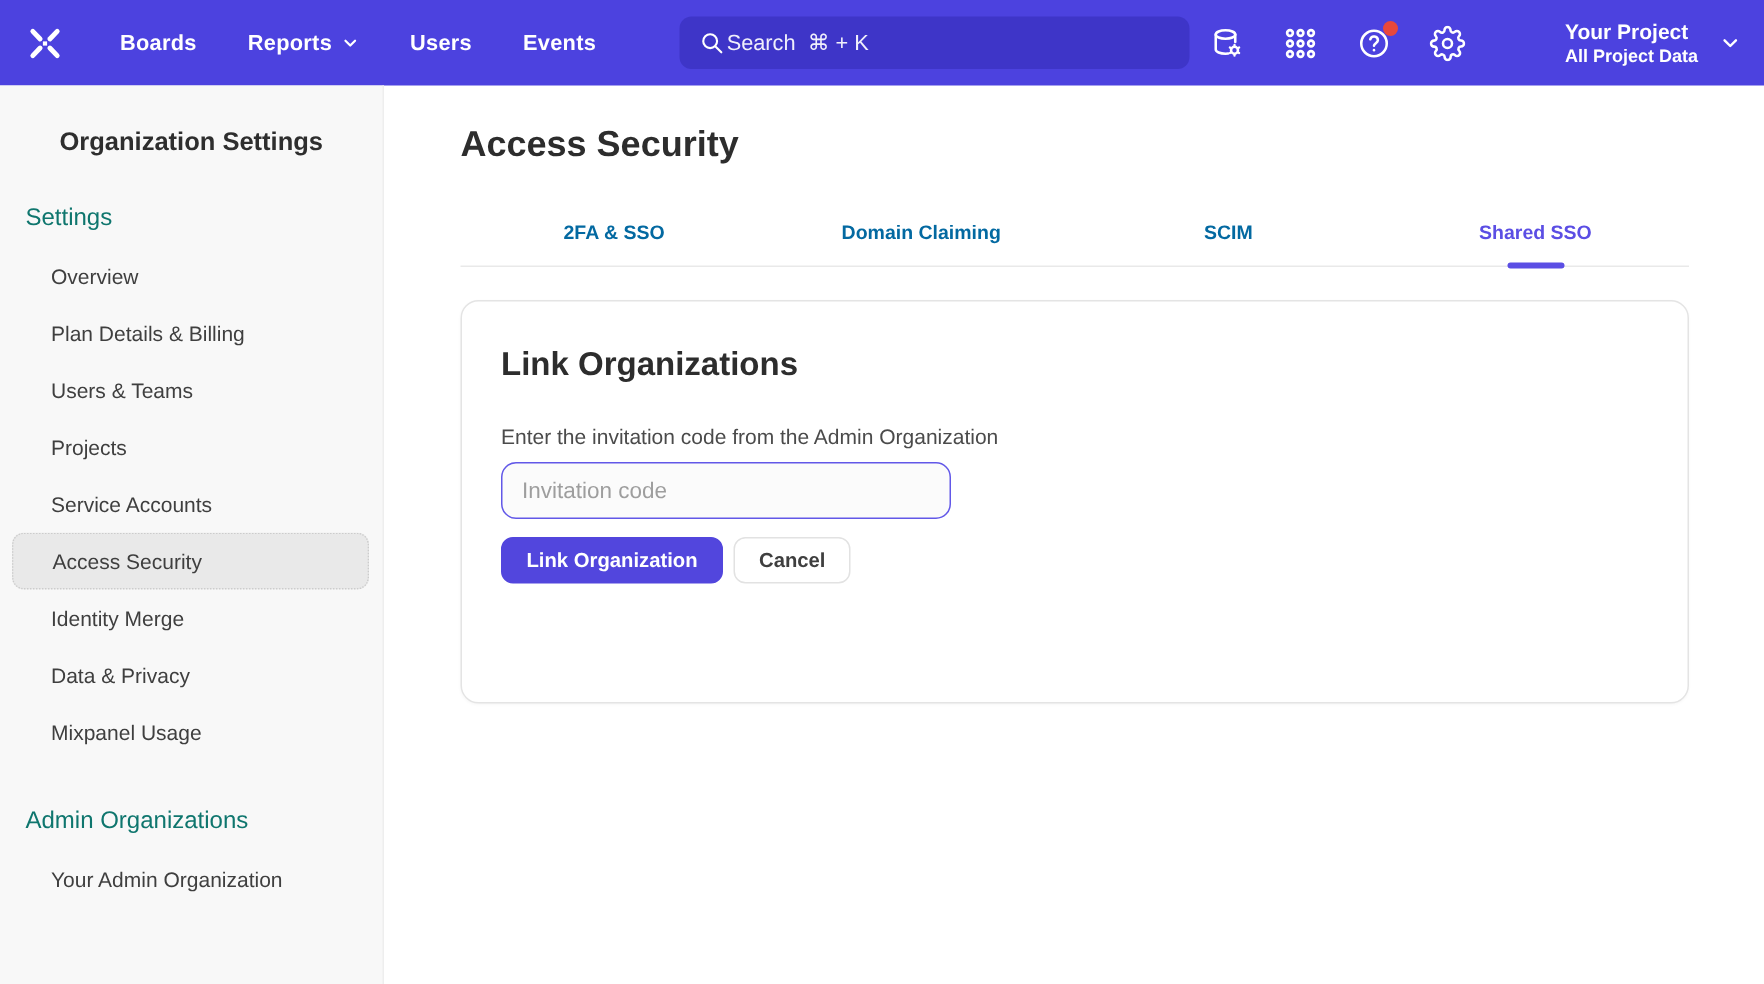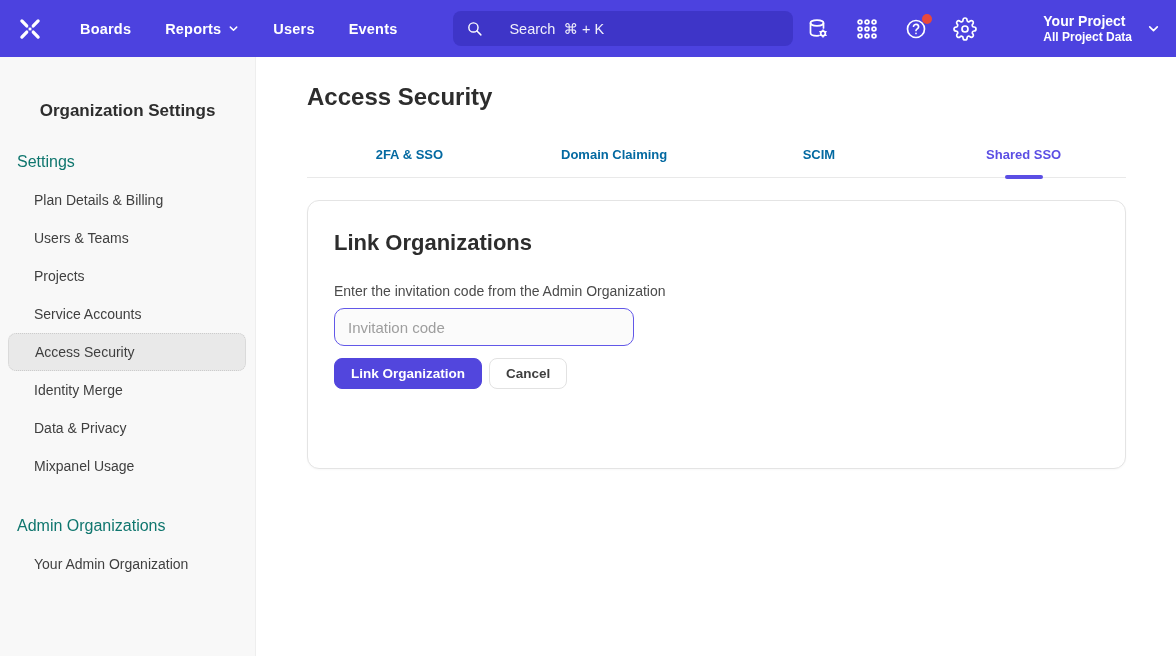--- a/index.html
+++ b/index.html
@@ -33,21 +33,21 @@
   }
   .search {
     margin-left: 56px;
     width: 340px;
     height: 35px;
     background: #3e35c8;
     border-radius: 8px;
     display: flex;
     align-items: center;
     padding: 0 13px;
-    gap: 26px;
+    gap: 1px;
   }
   .search input {
     background: transparent;
     border: none;
     outline: none;
     color: #ffffff;
     font-family: "Liberation Sans", sans-serif;
     font-size: 14.5px;
     width: 100%;
   }
@@ -80,21 +80,21 @@
     height: 100%;
   }
   .main { flex: 1; padding: 26px 50px 0 51px; }
 
   
   .org-title {
     text-align: center;
     font-size: 17px;
     font-weight: 700;
     color: #2e2e2e;
-    padding-top: 44px;
+    padding-top: 28px;
   }
   .section-label {
     color: #0f766e;
     font-size: 16px;
     padding-left: 17px;
     margin-top: 32px;
     margin-bottom: 10px;
   }
   .side-item {
     height: 38px;
@@ -284,20 +284,21 @@
     </div>
   </div>
 </div>
 
 <div class="shell">
 
   <div class="sidebar">
     <div class="org-title">Organization Settings</div>
 
     <div class="section-label">Settings</div>
+    <div class="side-item">Overview</div>
     <div class="side-item">Plan Details &amp; Billing</div>
     <div class="side-item">Users &amp; Teams</div>
     <div class="side-item">Projects</div>
     <div class="side-item">Service Accounts</div>
     <div class="side-item active">Access Security</div>
     <div class="side-item">Identity Merge</div>
     <div class="side-item">Data &amp; Privacy</div>
     <div class="side-item">Mixpanel Usage</div>
 
     <div class="section-label">Admin Organizations</div>

